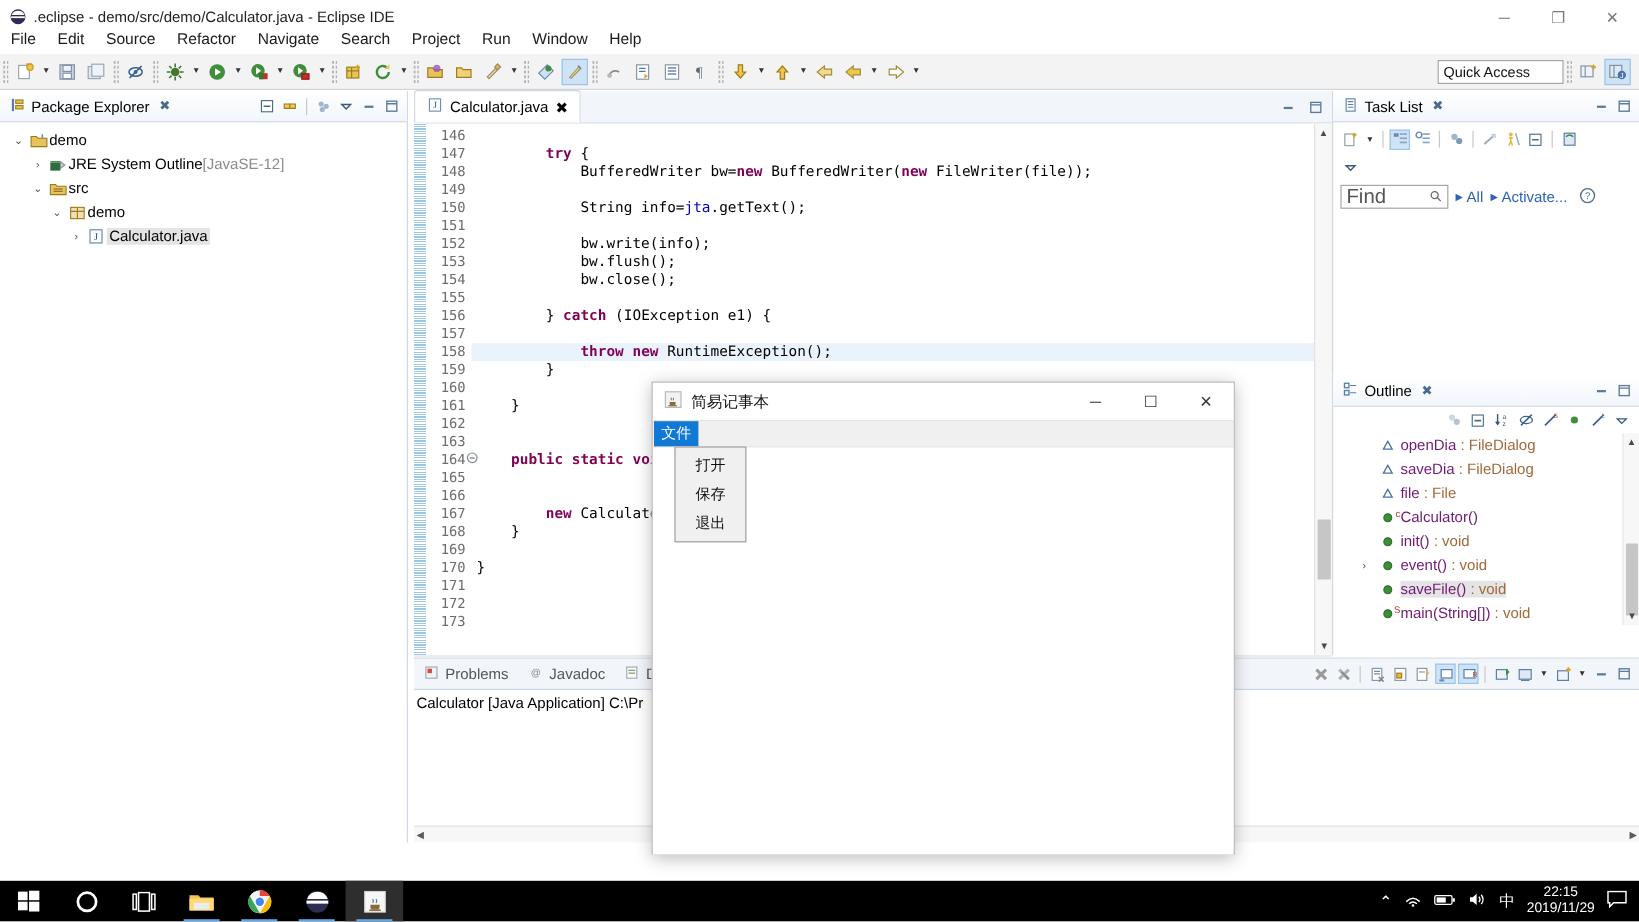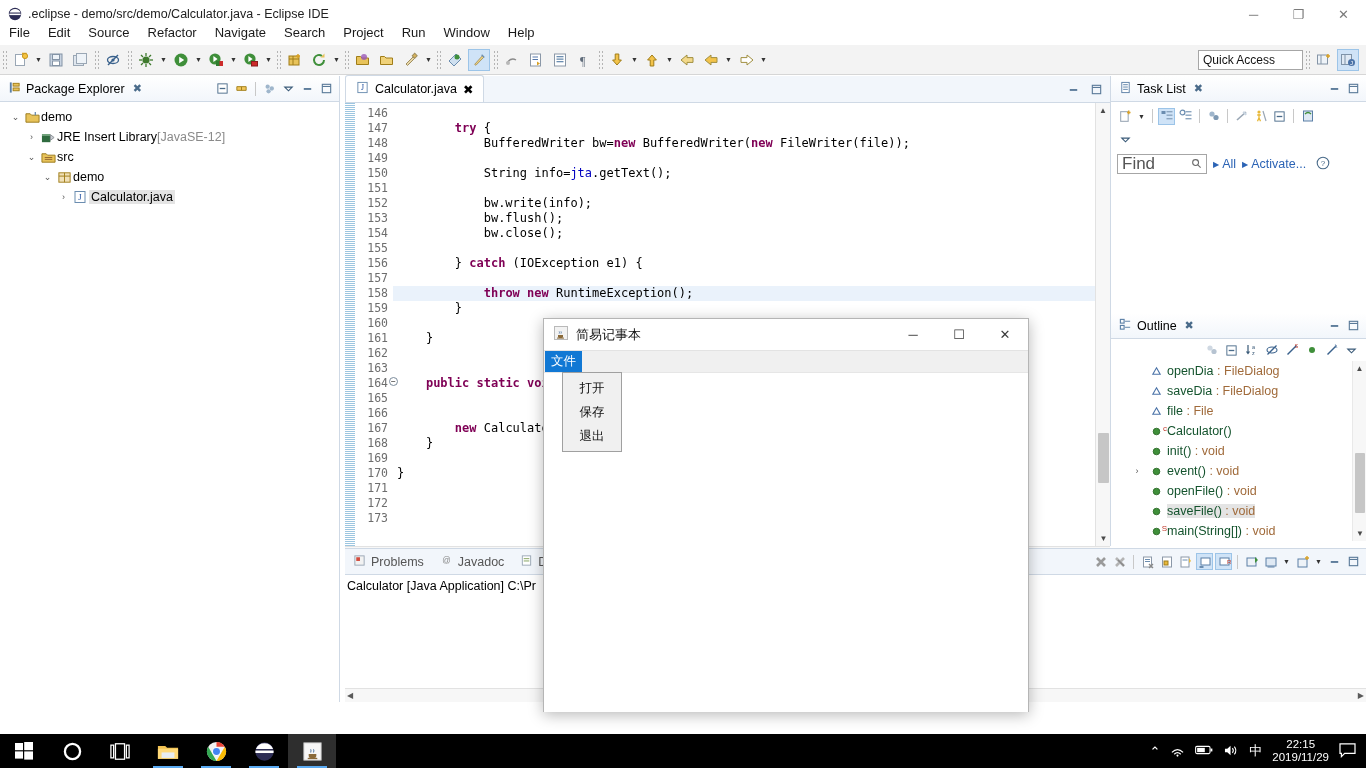--- a/index.html
+++ b/index.html
@@ -141,21 +141,21 @@
   
   #outline { left: 1110px; top: 313px; width: 256px; height: 233px;
              border-left: 1px solid #cfd9e5; }
   .ol-toolbar { display: flex; align-items: center; justify-content: flex-end;
                 gap: 3px; padding: 2px 6px; height: 22px; }
   .ol-list { position: relative; font-size: 12.5px; }
   .ol-row { display: flex; align-items: center; height: 20px; white-space: nowrap; }
   .ol-row .twisty { width: 16px; }
   .ol-ico { width: 22px; display: flex; align-items: center; justify-content: center;
             flex: none; position: relative; }
-  .ol-name { color: #14532d; }
+  .ol-name { color: #701a75; }
   .ol-type { color: #a06a3a; }
   .ol-sel-bg { background: #e4e4e4; }
   .ol-vscroll { position: absolute; right: 0; top: 0; width: 14px; height: 100%;
                 background: #f7f7f7; border-left: 1px solid #e9e9e9; }
 
   
   .statusbar { position: absolute; left: 0; top: 702px; width: 1366px; height: 26px;
                background: #eef2f9; border-top: 1px solid #cfd9e5;
                display: flex; align-items: center; font-size: 12.5px; color: #333; }
   .st-cell { padding: 0 14px; border-right: 1px solid #c9d3e0; height: 16px;
@@ -495,21 +495,21 @@
         </div>
         <div class="tree-row" style="padding-left: 24px;">
           <span class="twisty">›</span>
           <span class="tnode-icon">
             <svg width="15" height="15" viewBox="0 0 16 16">
               <rect x="1" y="6" width="9" height="7" fill="#2f6b3f"></rect>
               <rect x="1" y="4.5" width="9" height="1.5" fill="#4a8a58"></rect>
               <path d="M10 5 l4 3 -4 3z" fill="#c8cdd2" stroke="#8a8f94"></path>
             </svg>
           </span>
-          <span class="tlabel">JRE Insert Library</span>
+          <span class="tlabel">JRE System Outline</span>
           <span class="tlabel muted"> [JavaSE-12]</span>
         </div>
         <div class="tree-row" style="padding-left: 24px;">
           <span class="twisty">⌄</span>
           <span class="tnode-icon">
             <svg width="15" height="15" viewBox="0 0 16 16">
               <path d="M1 13 V4 h4.5 l1.5 1.5 H15 V13z" fill="#e8c35a" stroke="#9a7a1c"></path>
               <path d="M4 8 h8 M4 10 h8" stroke="#8a5a2a" stroke-width=".9"></path>
             </svg>
           </span>
@@ -1016,29 +1016,20 @@
           </span>
           <span><span class="ol-name">event()</span><span class="ol-type"> : void</span></span>
         </div>
         <div class="ol-row" style="padding-left: 18px;">
           <span class="twisty"></span>
           <span class="ol-ico">
             <svg width="11" height="11" viewBox="0 0 12 12">
               <circle cx="6" cy="6" r="3.6" fill="#3f8f3a" stroke="#2d6b2a"></circle>
             </svg>
           </span>
-          <span><span class="ol-name">openFile()</span><span class="ol-type"> : void</span></span>
-        </div>
-        <div class="ol-row" style="padding-left: 18px;">
-          <span class="twisty"></span>
-          <span class="ol-ico">
-            <svg width="11" height="11" viewBox="0 0 12 12">
-              <circle cx="6" cy="6" r="3.6" fill="#3f8f3a" stroke="#2d6b2a"></circle>
-            </svg>
-          </span>
           <span class="ol-sel-bg"><span class="ol-name">saveFile()</span><span class="ol-type"> : void</span></span>
         </div>
         <div class="ol-row" style="padding-left: 18px;">
           <span class="twisty"></span>
           <span class="ol-ico">
             <svg width="11" height="11" viewBox="0 0 12 12">
               <circle cx="6" cy="6" r="3.6" fill="#3f8f3a" stroke="#2d6b2a"></circle>
             </svg>
             <span style="position: absolute; right: 0px; top: -2px; font-size: 8px; color: rgb(192, 57, 43);">S</span>
           </span>

